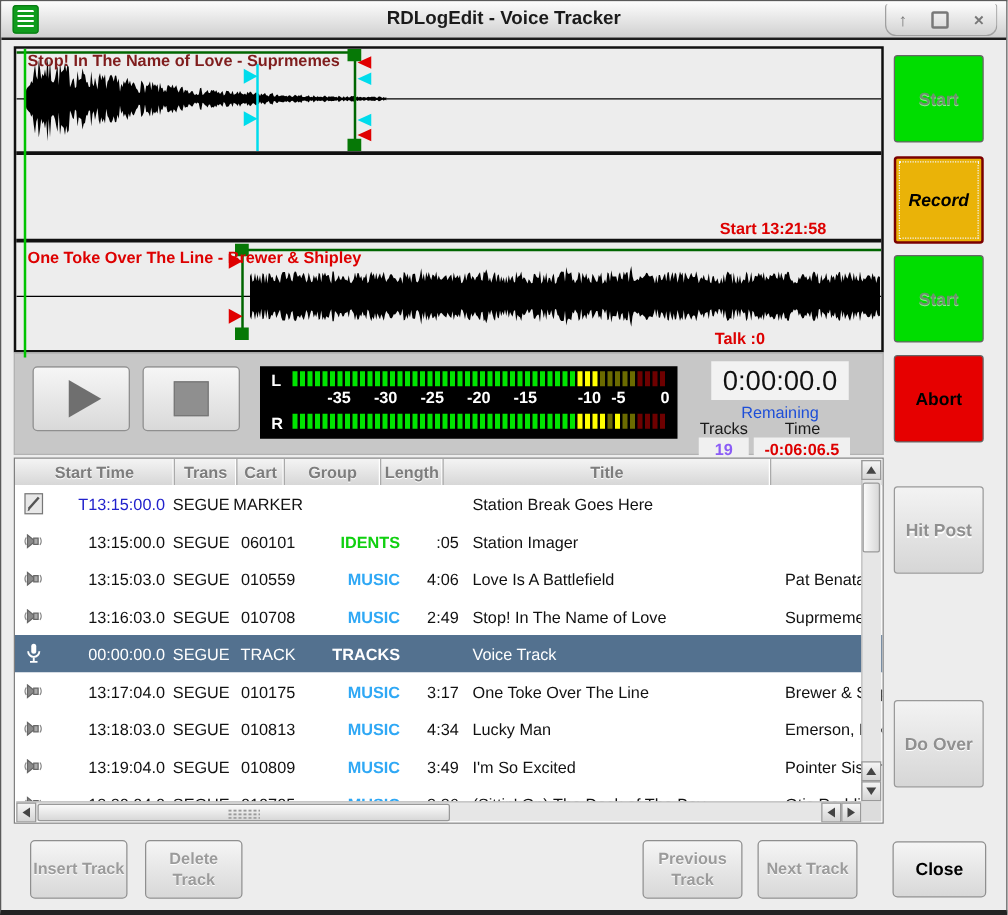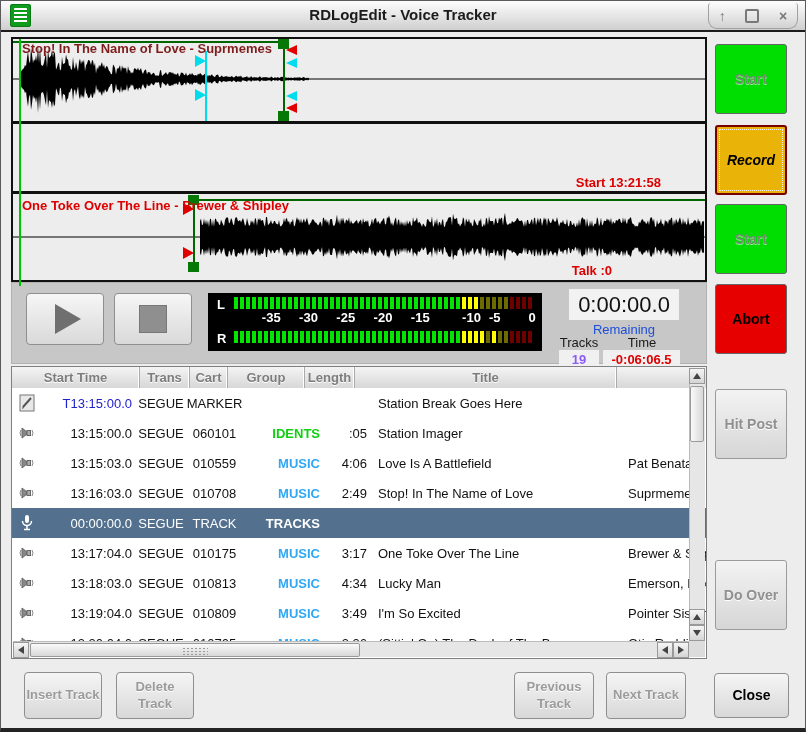--- a/index.html
+++ b/index.html
@@ -418,20 +418,21 @@
               <path d="M2.5,7 a4.5,4.5 0 0 0 9,0" fill="none" stroke="#fff" stroke-width="1.5"></path>
               <line x1="7" y1="12" x2="7" y2="15" stroke="#fff" stroke-width="1.5"></line>
               <line x1="4" y1="15.5" x2="10" y2="15.5" stroke="#fff" stroke-width="1.5"></line>
             </svg>
           </span>
     <span class="c start">00:00:00.0</span>
     <span class="c trans">SEGUE</span>
     <span class="c cart">TRACK</span>
     <span class="c group">TRACKS</span>
     <span class="c length"></span>
+    <span class="c title">Voice Track</span>
     <span class="c artist"></span>
   </div>
         <div class="trow">
     <span class="c icon">
             <svg width="18" height="16" viewBox="0 0 18 16">
               <polygon points="4,3 9,7 9,9 4,13" fill="#888" stroke="#666"></polygon>
               <rect x="9" y="5.5" width="3.5" height="5" fill="#aaa" stroke="#666"></rect>
               <path d="M3,5 Q1,8 3,11" fill="none" stroke="#888"></path>
               <path d="M14,5 Q16,8 14,11" fill="none" stroke="#888"></path>
             </svg>

